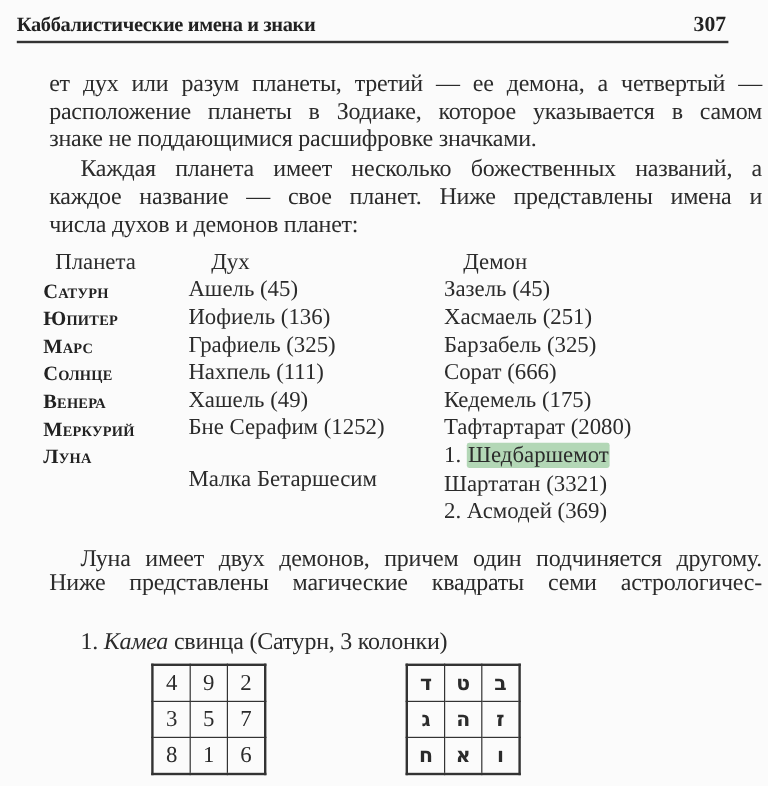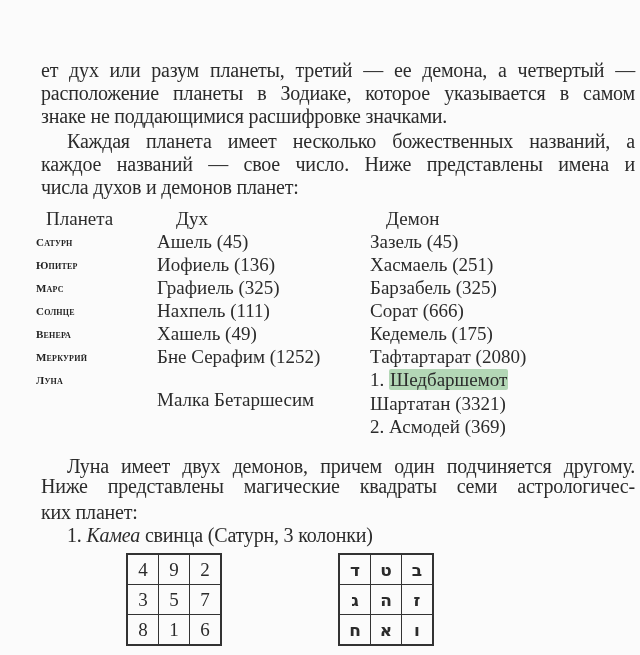--- a/index.html
+++ b/index.html
@@ -35,21 +35,21 @@
   }
   .justify { width: 594px; text-align: justify; text-align-last: justify; }
   .indent { left: 40px; }
   .indent.justify { width: 568px; }
 
   .tbl-cell {
     position: absolute; font-family: Liberation Serif, serif;
     font-size: 19px; line-height: 23px; white-space: nowrap; color: #2b2b2b;
   }
   .planet {
-    font-variant: small-caps; font-weight: bold; font-size: 11px;
+    font-variant: small-caps; font-weight: bold; font-size: 17px;
     letter-spacing: 0.2px; color: #222;
   }
   .highlight {
     background: #9fcea3; background: rgba(120,185,125,0.55);
     border-radius: 2px; padding: 0 1px;
   }
   .square {
     position: absolute; border: 2px solid #333; border-collapse: collapse;
   }
   .square td {
@@ -57,27 +57,31 @@
     font-family: "Liberation Serif", serif; font-size: 19px; color: #2b2b2b; padding: 0;
   }
   .square.hebrew td { font-family: "DejaVu Sans", sans-serif; font-size: 17px; font-weight: bold; }
   .italic { font-style: italic; }
 </style>
 </head>
 <body>
 
 <div class="page">
 
+  <div class="running-head">
+    <span class="title">Каббалистические имена и знаки</span>
+    <span class="pageno">307</span>
+  </div>
 
   <div class="text-line justify" style="top:59px">ет дух или разум планеты, третий — ее демона, а четвертый —</div>
   <div class="text-line justify" style="top:82px">расположение планеты в Зодиаке, которое указывается в самом</div>
   <div class="text-line" style="top:105px">знаке не поддающимися расшифровке значками.</div>
 
   <div class="text-line indent justify" style="top:130px">Каждая планета имеет несколько божественных названий, а</div>
-  <div class="text-line justify" style="top:153px">каждое названий — свое число. Ниже представлены имена и</div>
+  <div class="text-line justify" style="top:153px">каждое название — свое планет. Ниже представлены имена и</div>
   <div class="text-line" style="top:176px">числа духов и демонов планет:</div>
 
   <div>
     <div class="tbl-cell" style="left:46px; top:207px">Планета</div>
     <div class="tbl-cell" style="left:176px; top:207px">Дух</div>
     <div class="tbl-cell" style="left:386px; top:207px">Демон</div>
 
     <div class="tbl-cell planet" style="left:36px; top:231px">Сатурн</div>
     <div class="tbl-cell" style="left:157px; top:230px">Ашель (45)</div>
     <div class="tbl-cell" style="left:370px; top:230px">Зазель (45)</div>
@@ -105,21 +109,20 @@
     <div class="tbl-cell planet" style="left:36px; top:369px">Луна</div>
     <div class="tbl-cell" style="left:157px; top:388px">Малка Бетаршесим</div>
     <div class="tbl-cell" style="left:370px; top:368px"><span>1. </span><span class="highlight">Шедбаршемот</span></div>
 
     <div class="tbl-cell" style="left:370px; top:392px">Шартатан (3321)</div>
     <div class="tbl-cell" style="left:370px; top:415px">2. Асмодей (369)</div>
   </div>
 
   <div class="text-line indent justify" style="top:455px">Луна имеет двух демонов, причем один подчиняется другому.</div>
   <div class="text-line justify" style="top:475px">Ниже представлены магические квадраты семи астрологичес-</div>
-  <div class="text-line" style="top:501px">ких планет:</div>
 
   <div class="text-line indent" style="top:524px"><span>1.</span>&nbsp;<span class="italic">Камеа</span> <span>свинца (Сатурн, 3 колонки)</span></div>
 
   <table class="square" style="left:126px; top:553px">
     <tbody>
         <tr>
       <td>4</td>
       <td>9</td>
       <td>2</td>
     </tr>

